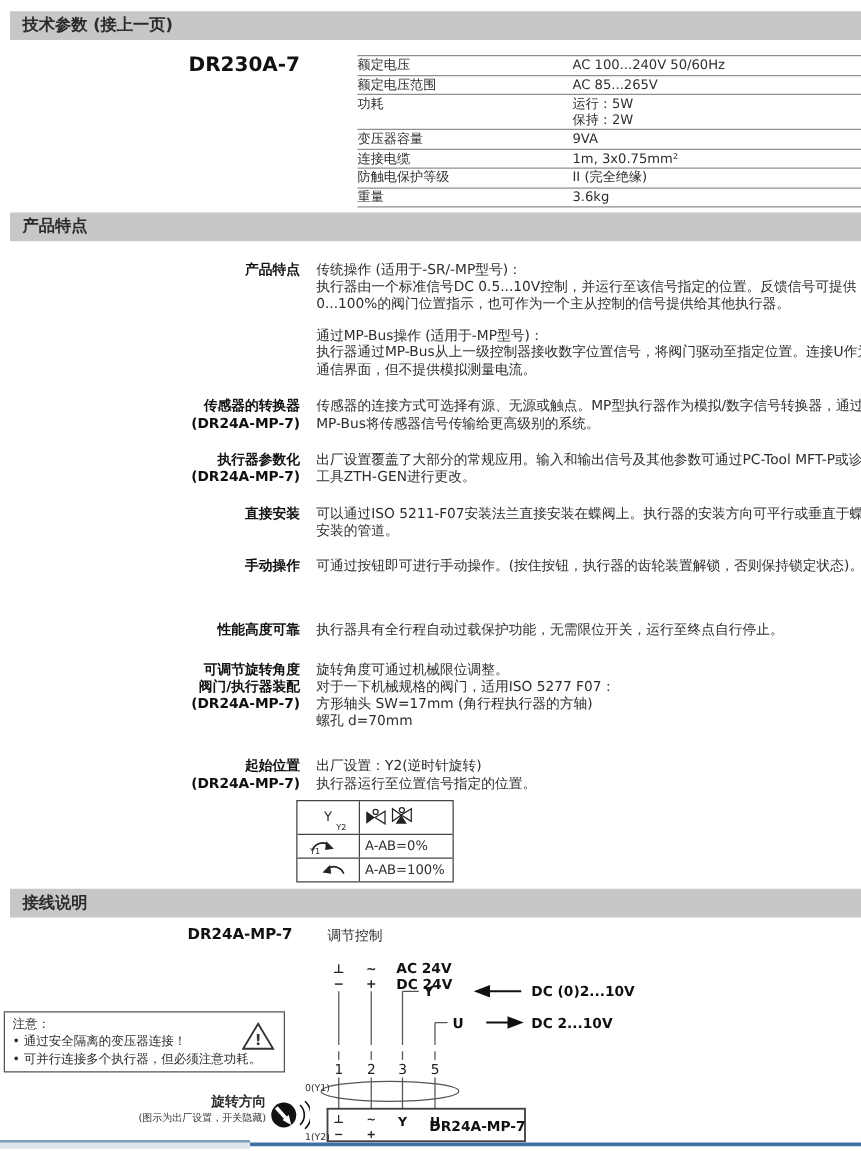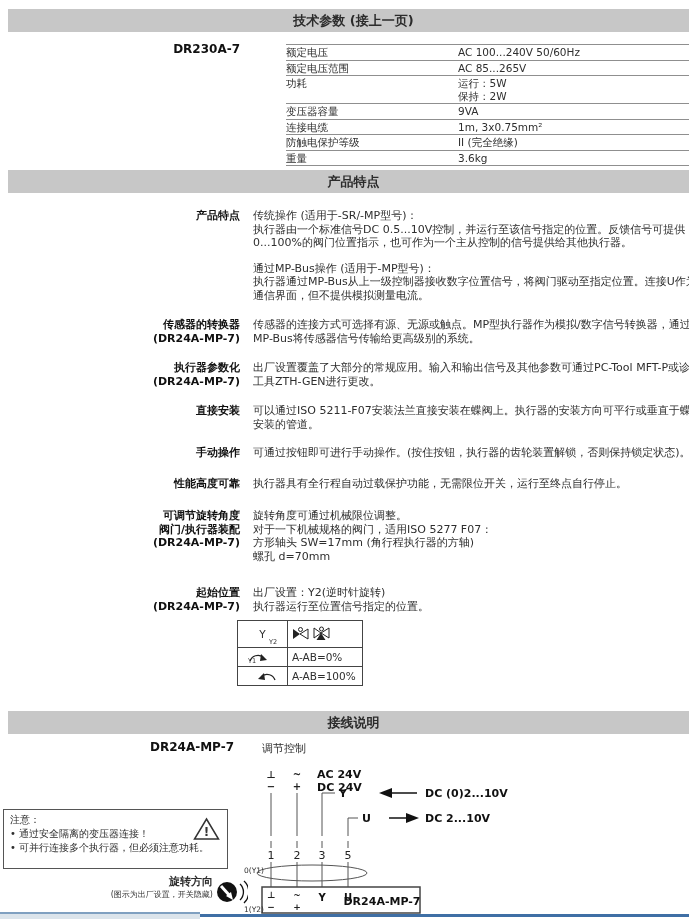--- a/index.html
+++ b/index.html
@@ -1,24 +1,24 @@
 <!DOCTYPE html>
 <html><head>
 <meta charset="utf-8">
 <style>
   * { margin:0; padding:0; box-sizing:border-box; }
   body { background:#fff; font-family:"DejaVu Sans", sans-serif; color:#2e2e2e; }
   .page { position:relative; width:689px; height:921px; background:#fff; overflow:hidden; }
 
   .section-bar { position:absolute; left:8px; width:681px; height:23px; background:#c7c7c7;
-                 line-height:23px; padding-left:10px; font-size:13px; font-weight:bold; color:#2b2b2b;text-align:center; }
+                 line-height:23px; padding-left:10px; font-size:13px; font-weight:bold; color:#2b2b2b; }
 
   
   .model-label { position:absolute; left:0; top:42px; width:240px; text-align:right;
-                 font-size:12px; font-weight:bold; color:#111; }
+                 font-size:16px; font-weight:bold; color:#111; }
   .spec-table { position:absolute; left:253px; top:44px; width:430px; font-size:10.5px;margin-left:33px; }
   .spec-row { display:flex; border-top:1px solid #8f8f8f; padding:1px 0; }
   .spec-row:last-child { border-bottom:1px solid #8f8f8f; }
   .spec-label { width:172px; line-height:12.5px; }
   .spec-value { flex:1; line-height:12.5px; }
 
   
   .features { position:absolute; left:0; top:205px; width:689px; }
   .f-row { display:flex; }
   .f-label { width:240px; text-align:right; font-weight:bold; color:#111;
@@ -37,21 +37,21 @@
   .vt-body { height:19px; }
   .vt-dir { font-size:6.5px; align-self:flex-end; padding-bottom:20px; }
 
   
   .wiring-area { position:absolute; left:0; top:735px; width:689px; height:186px; }
   .wiring-model { position:absolute; left:150px; top:5px; font-size:12px; font-weight:bold; color:#111; }
   .wiring-mode { position:absolute; left:262px; top:6px; font-size:11px; }
   .diagram { position:absolute; left:255px; top:25px; }
   svg text { font-family:"DejaVu Sans", sans-serif; }
 
-  .note-box { position:absolute; left:3px; top:74px; width:225px; height:60px;
+  .note-box { position:absolute; left:3px; top:74px; width:225px; height:49px;
               border:1px solid #555; font-size:10px; line-height:14px; padding:3px 6px; }
   .note-item { white-space:nowrap; }
   .warn-icon { position:absolute; right:7px; top:7px; }
 
   .rot-text { position:absolute; left:55px; top:139px; width:158px; text-align:right; }
   .rot-main { font-size:11px; font-weight:bold; }
   .rot-sub { font-size:8px; color:#333; white-space:nowrap; }
   .knob { position:absolute; left:216px; top:140px; }
   .rot-pos-top { position:absolute; left:244px; top:131px; font-size:7.5px; }
   .rot-pos-bottom { position:absolute; left:244px; top:170px; font-size:7.5px; }
@@ -171,21 +171,21 @@
 
     <div class="f-row" style="margin-top:15px">
       <div class="f-label">
           <div>手动操作</div>
         </div>
       <div class="f-content">
         <div class="f-line">可通过按钮即可进行手动操作。(按住按钮，执行器的齿轮装置解锁，否则保持锁定状态)。</div>
       </div>
     </div>
 
-    <div class="f-row" style="margin-top:17px">
+    <div class="f-row" style="margin-top:37px">
       <div class="f-label">
           <div>性能高度可靠</div>
         </div>
       <div class="f-content">
         <div class="f-line">执行器具有全行程自动过载保护功能，无需限位开关，运行至终点自行停止。</div>
       </div>
     </div>
 
     <div class="f-row" style="margin-top:19px">
       <div class="f-label">

